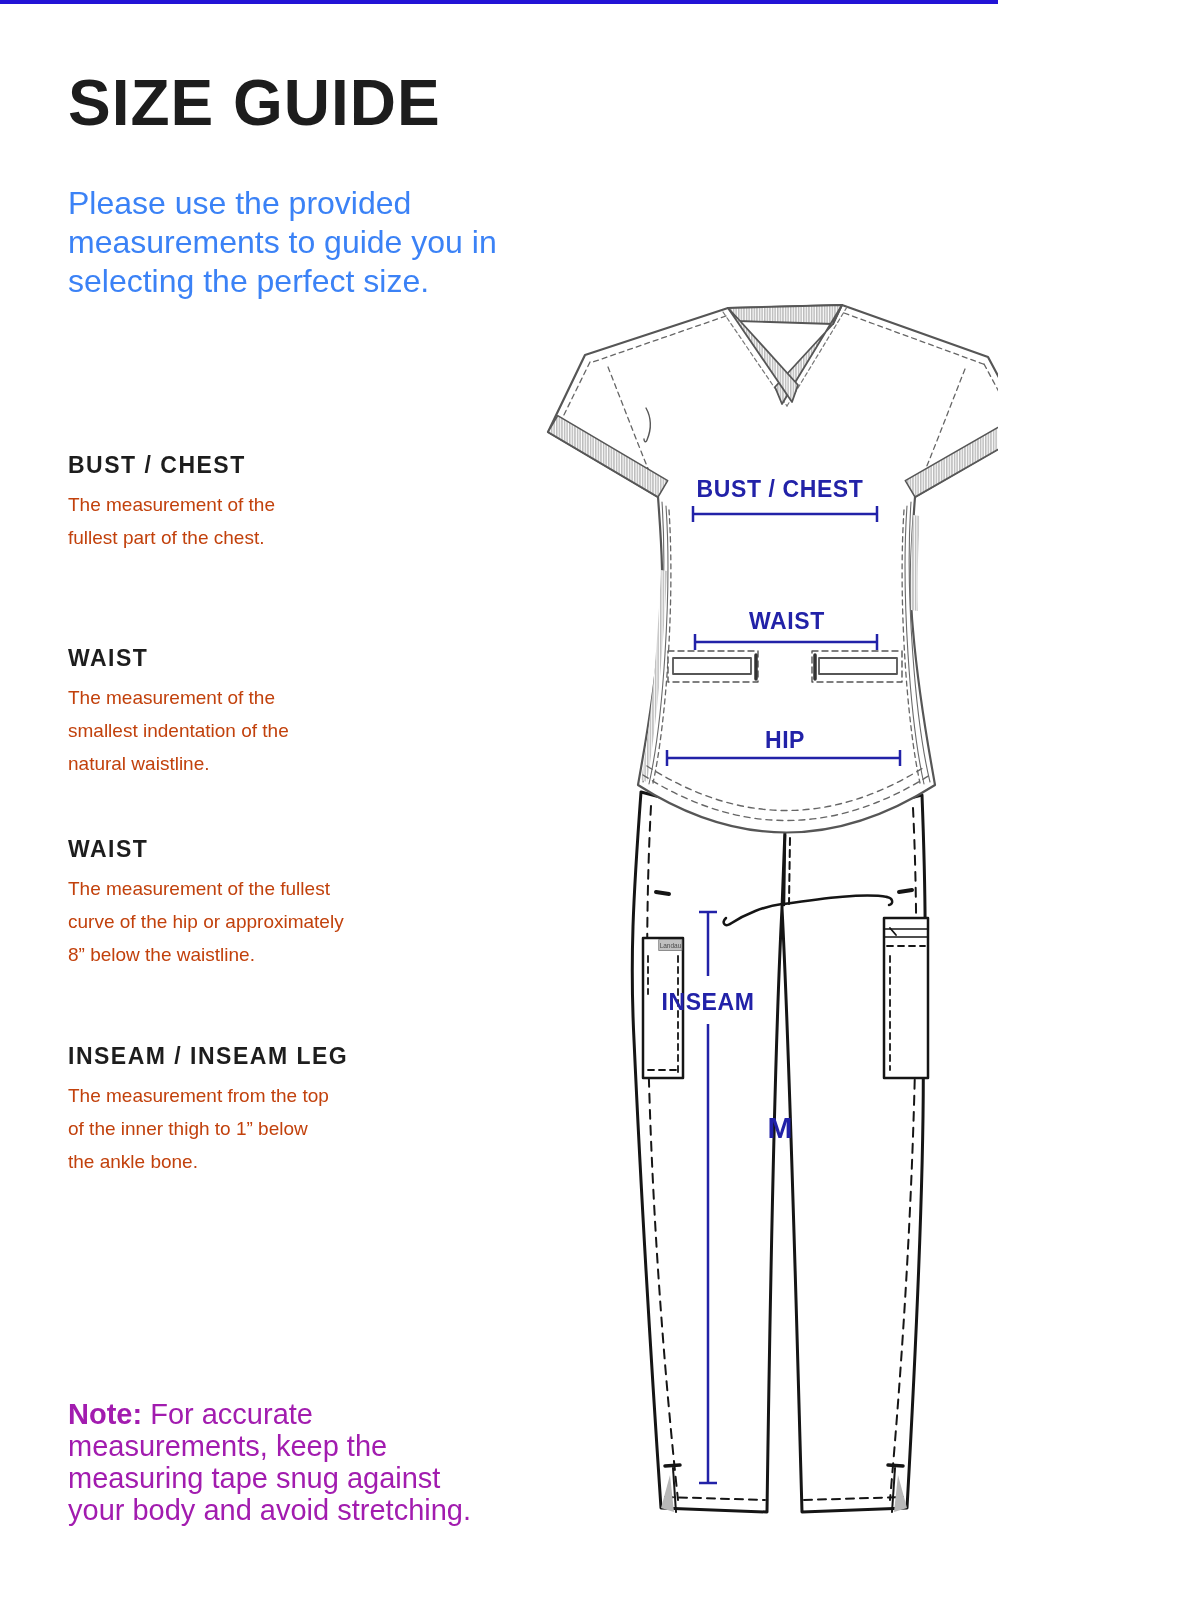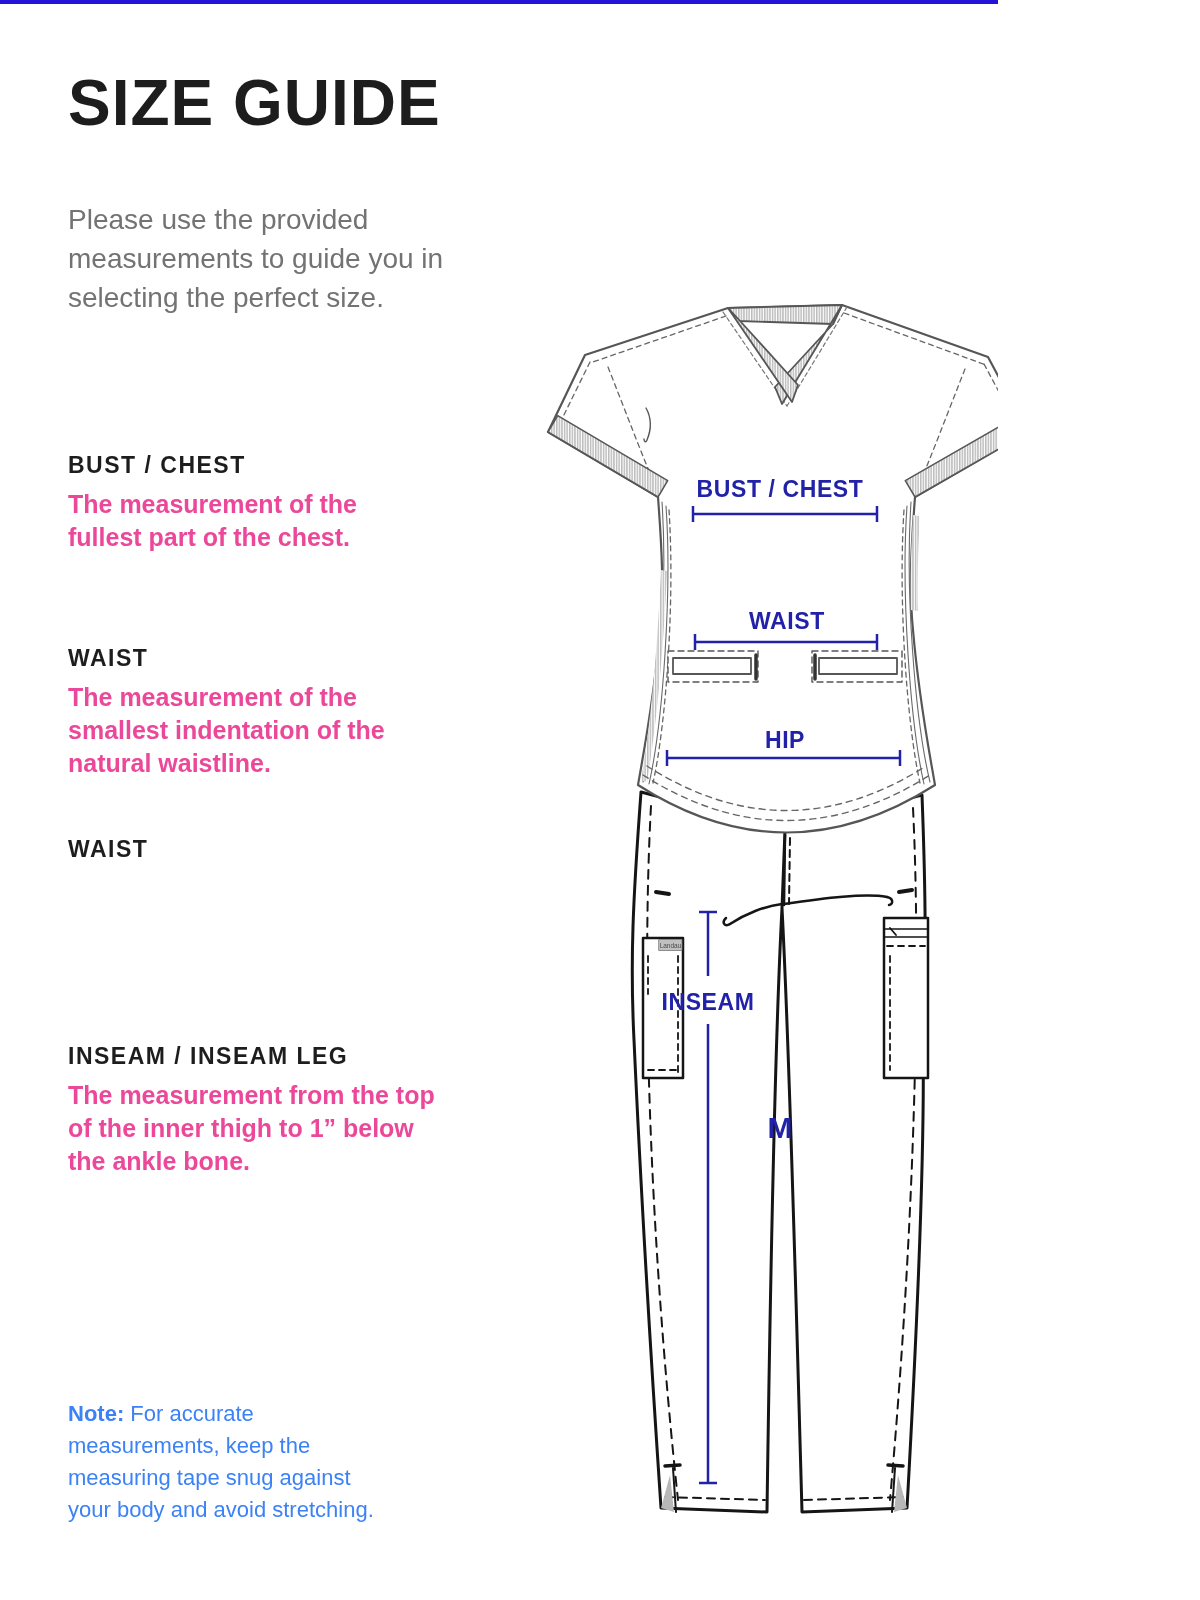--- a/index.html
+++ b/index.html
@@ -1,28 +1,28 @@
 <!DOCTYPE html>
 <html><head>
 <meta charset="utf-8">
 <style>
   html,body{margin:0;padding:0;background:#ffffff;}
   #page{position:relative;width:998px;height:1600px;background:#ffffff;overflow:hidden;
         font-family:"Liberation Sans",sans-serif;color:#1f1f1f;}
   #top-border{position:absolute;left:0;top:0;width:1200px;height:4px;}
   .col-left{position:absolute;left:68px;}
   #title{top:70px;font-size:64px;font-weight:800;letter-spacing:1px;color:#1d1d1d;line-height:1.05;}
-  #intro{top:200px;width:480px;font-size:28px;line-height:39px;white-space:pre-line;color:#737373;}
+  #intro{top:184px;width:480px;font-size:32px;line-height:39px;white-space:pre-line;color:#3b82f6;}
   .section-heading{font-size:23px;font-weight:bold;letter-spacing:1.5px;color:#1d1d1d;}
-  .section-body{font-size:25px;line-height:33px;white-space:pre-line;color:#ec4899;width:450px;font-weight:bold;}
+  .section-body{font-size:19px;line-height:33px;white-space:pre-line;color:#c2410c;width:450px;}
   #sec1-h{top:452px;} #sec1-b{top:488px;}
   #sec2-h{top:645px;} #sec2-b{top:681px;}
   #sec3-h{top:836px;} #sec3-b{top:872px;}
   #sec4-h{top:1043px;} #sec4-b{top:1079px;}
-  #note{top:1398px;width:420px;font-size:22px;line-height:32px;color:#3b82f6;}
+  #note{top:1398px;width:420px;font-size:29px;line-height:32px;color:#a21caf;}
   #note b{font-weight:bold;}
   #note .note-text{white-space:pre-line;}
   #diagram{position:absolute;left:530px;top:270px;}
   .ann-text{font-family:"Liberation Sans",sans-serif;font-weight:bold;font-size:23px;letter-spacing:0.6px;}
   .size-text{font-family:"Liberation Sans",sans-serif;font-weight:bold;font-size:30px;}
   .tag-text{font-family:"Liberation Sans",sans-serif;font-size:6.5px;fill:#4a4a4a;}
   .edge-mark{position:absolute;}
 </style>
 </head>
 <body>
@@ -40,20 +40,23 @@
   <div id="sec1-h" class="col-left section-heading">BUST / CHEST</div>
   <div id="sec1-b" class="col-left section-body">The measurement of the
 fullest part of the chest.</div>
 
   <div id="sec2-h" class="col-left section-heading">WAIST</div>
   <div id="sec2-b" class="col-left section-body">The measurement of the
 smallest indentation of the
 natural waistline.</div>
 
   <div id="sec3-h" class="col-left section-heading">WAIST</div>
+  <div id="sec3-b" class="col-left section-body">The measurement of the fullest
+curve of the hip or approximately
+8” below the waistline.</div>
 
   <div id="sec4-h" class="col-left section-heading">INSEAM / INSEAM LEG</div>
   <div id="sec4-b" class="col-left section-body">The measurement from the top
 of the inner thigh to 1” below
 the ankle bone.</div>
 
   <div id="note" class="col-left"><b>Note:</b> <span class="note-text">For accurate
 measurements, keep the
 measuring tape snug against
 your body and avoid stretching.</span></div>

